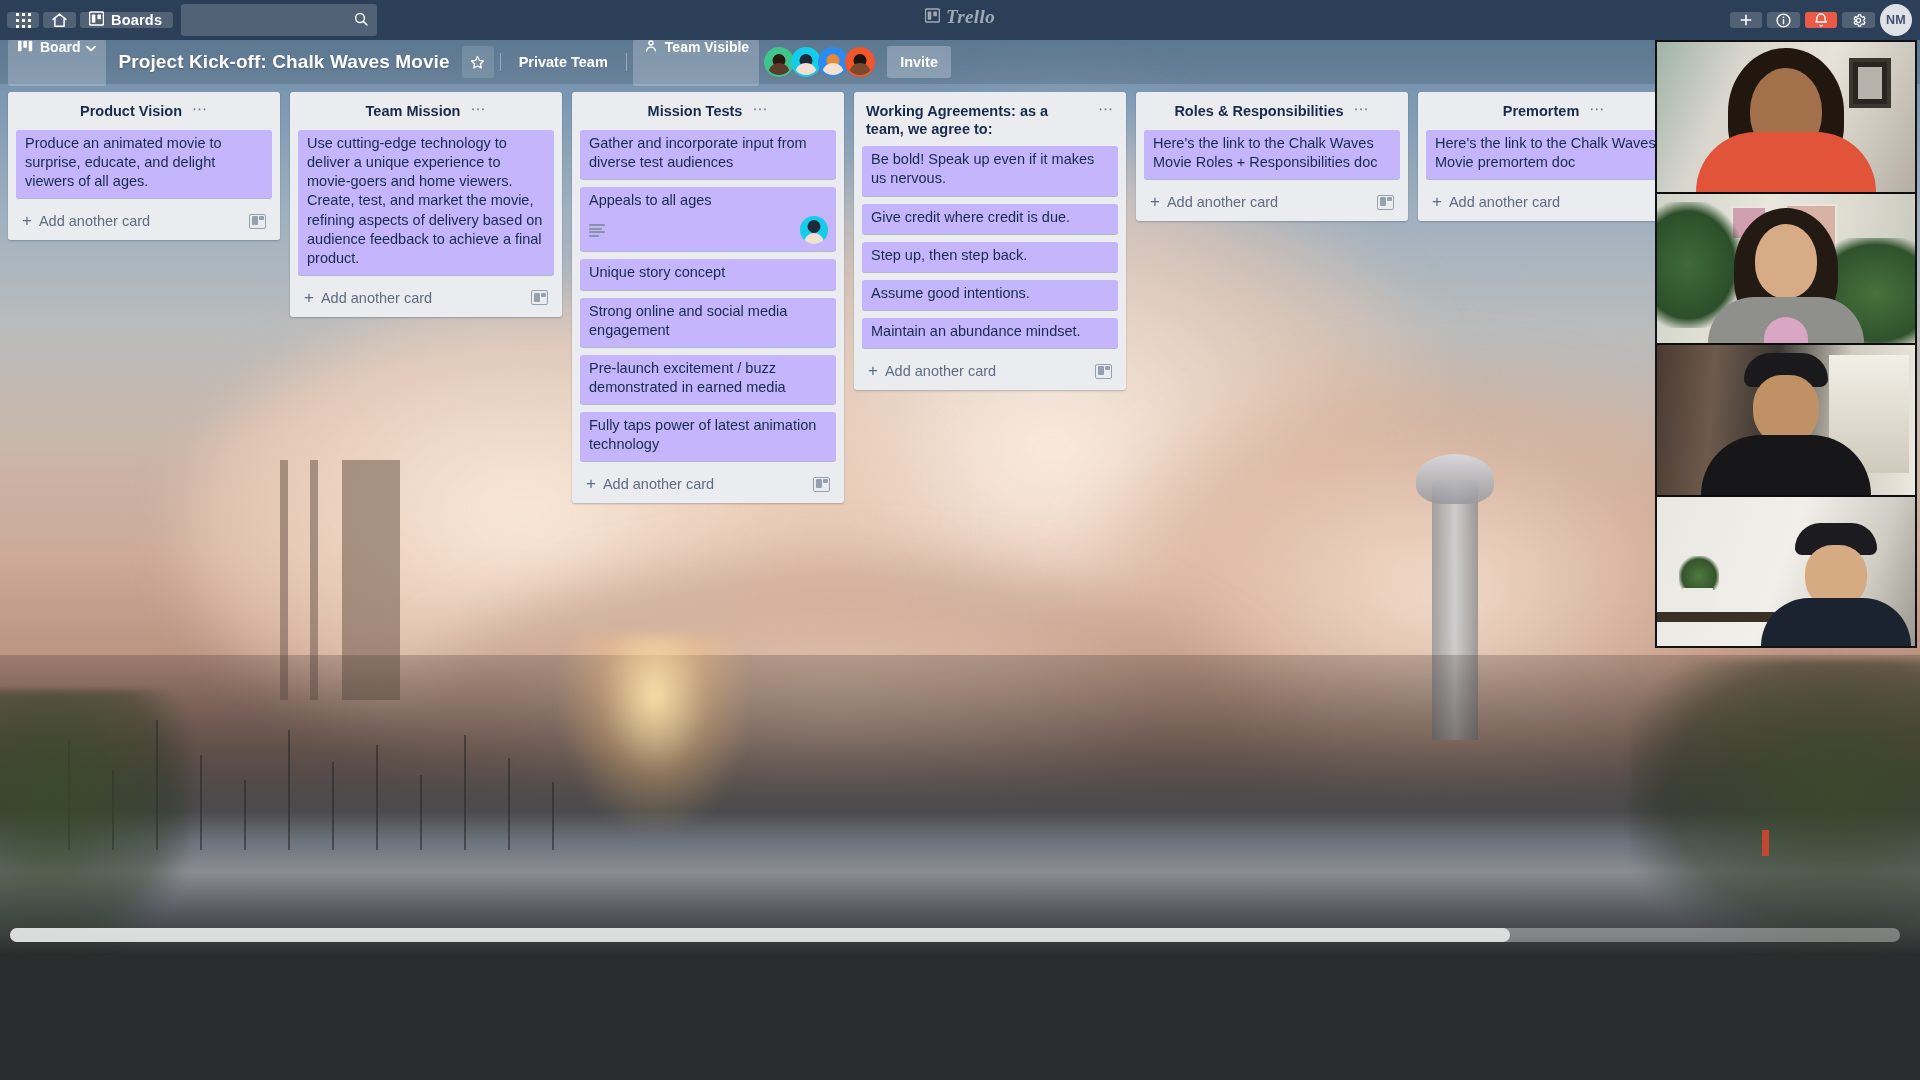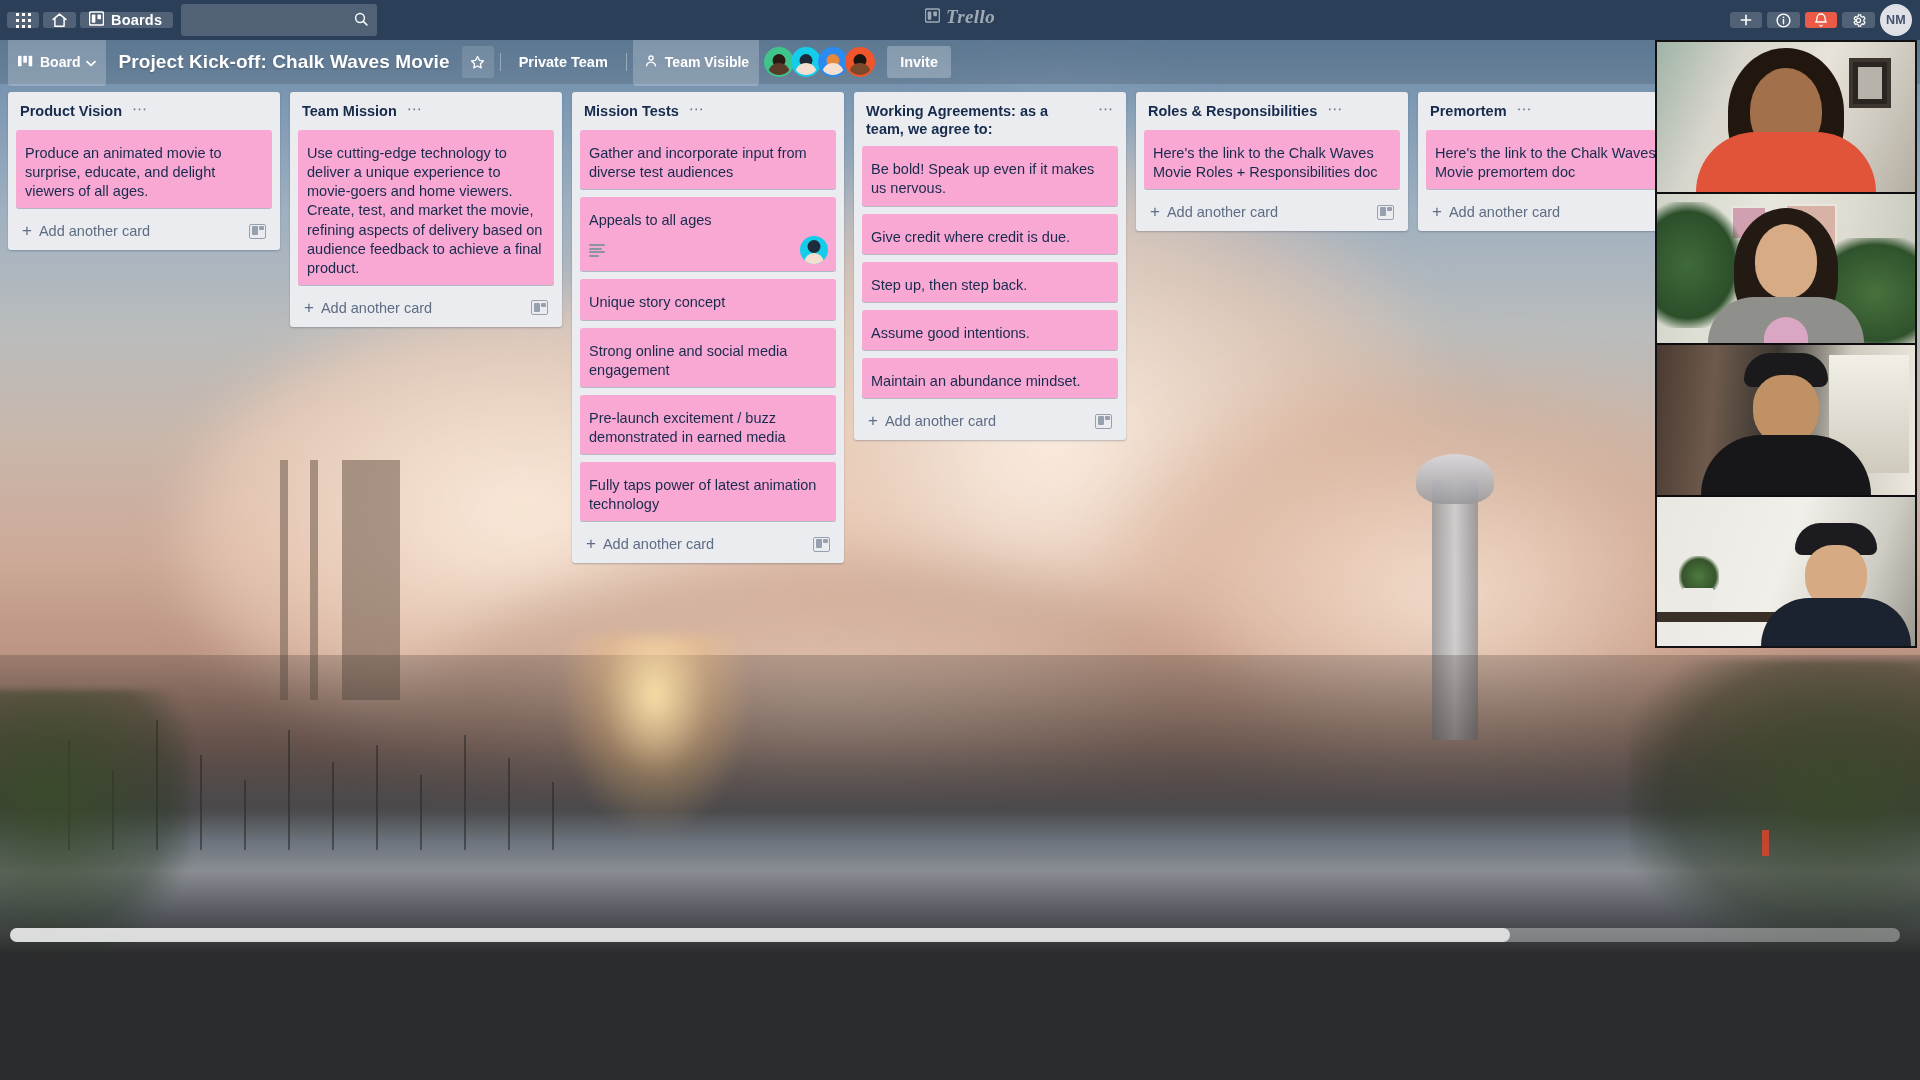--- a/index.html
+++ b/index.html
@@ -146,21 +146,21 @@
   .boardbar {
     position: absolute; left: 0; top: 40px; width: 1920px; height: 44px;
     display: flex; align-items: center; padding: 0 8px;
     background: rgba(0,0,0,.12);
     z-index: 18;
   }
   .bb-btn {
     height: 47px; border-radius: 3px;
     background: rgba(255,255,255,.22);
     color: #fff; font-size: 14px; font-weight: bold;
-    display: flex; align-items: center; gap: 6px;
+    display: flex; align-items: flex-start; gap: 6px;
     padding: 0 10px; cursor: pointer; white-space: nowrap;
   }
   .bb-plain {
     height: 32px; color: #fff; font-size: 14.5px; font-weight: bold;
     display: flex; align-items: center; padding: 0 12px; cursor: pointer;
     white-space: nowrap;
   }
   .board-title {
     color: #fff; font-size: 19px; font-weight: bold;
     padding: 0 12px; white-space: nowrap; letter-spacing: .1px;
@@ -209,38 +209,38 @@
     width: 272px; min-width: 272px;
     margin-right: 10px;
     background: #ebecf0;
     border-radius: 3px;
     padding: 0 0 4px 0;
     max-height: 820px;
     display: flex; flex-direction: column;
     box-shadow: 0 1px 2px rgba(9,30,66,.25);
   }
   .list-head {
-    display: flex; align-items: flex-start; justify-content: flex-start;
+    display: flex; align-items: flex-start; justify-content: center;
     padding: 10px 8px 8px 12px;
     min-height: 38px;
   }
   .list-title {
     font-size: 14.5px; font-weight: bold; color: #172b4d;
     line-height: 1.25; padding-right: 6px;
   }
   .list-menu {
     color: #6b778c; font-size: 15px; line-height: 10px;
     letter-spacing: 1px; padding: 2px 4px; cursor: pointer;
     flex-shrink: 0;
   }
   .cards { padding: 0 8px; overflow: hidden; }
   .card {
-    background: #f9a8d4; border-radius: 3px;
+    background: #c4b5fd; border-radius: 3px;
     box-shadow: 0 1px 0 rgba(9,30,66,.25);
-    padding: 14px 8px 7px 9px;
+    padding: 4px 8px 7px 9px;
     margin-bottom: 8px;
     font-size: 14.5px; color: #172b4d; line-height: 1.32;
     cursor: pointer;
   }
   .card-badges {
     display: flex; align-items: center; justify-content: space-between;
     margin-top: 6px; min-height: 28px;
   }
   .badge-desc {
     width: 16px; height: 13px;

